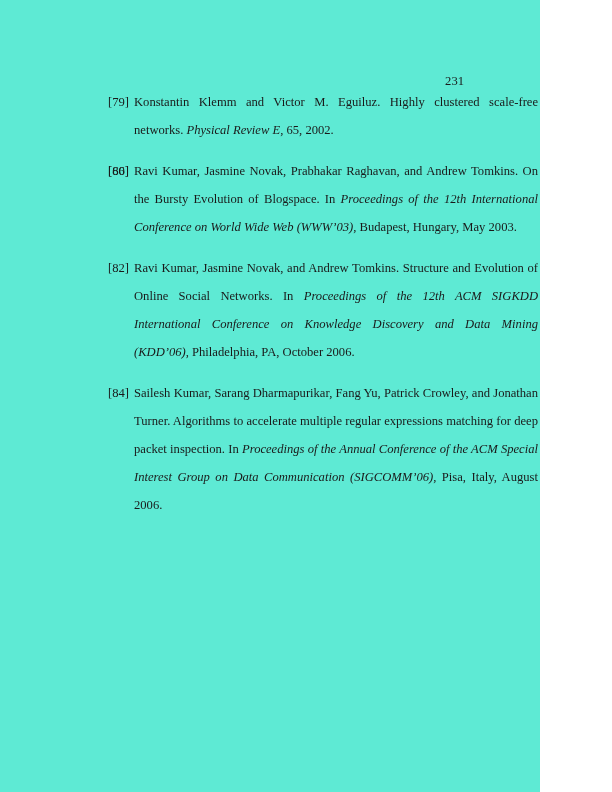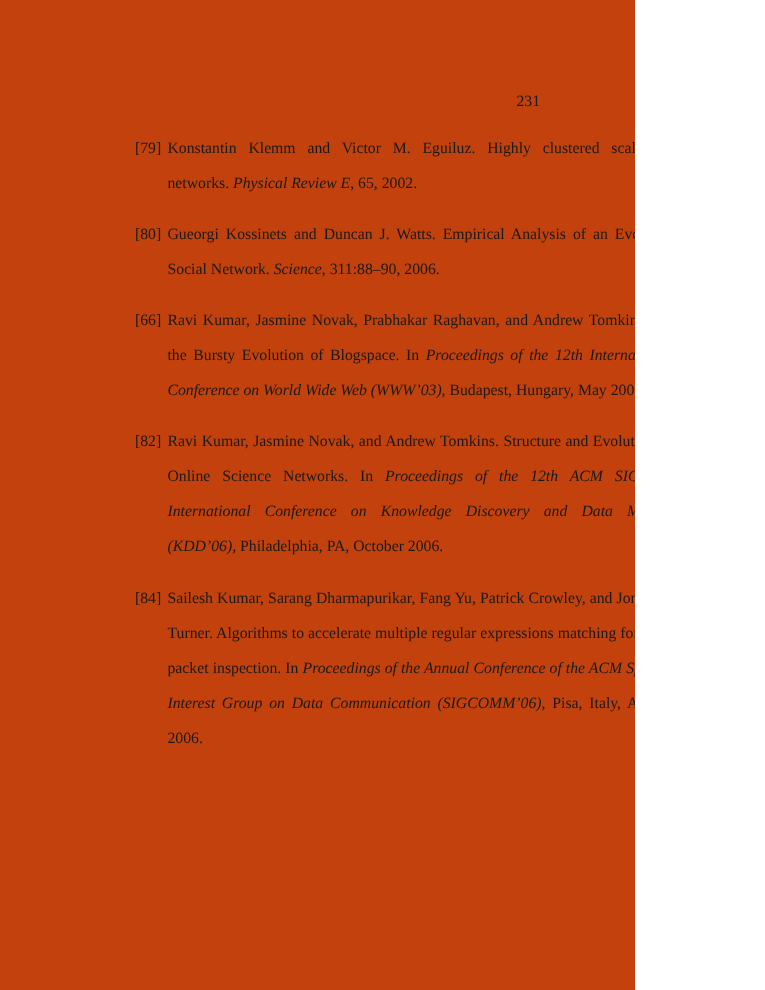--- a/index.html
+++ b/index.html
@@ -2,39 +2,38 @@
 <html><head>
 <meta charset="utf-8">
 <style>
   html, body {
     margin: 0;
     padding: 0;
     background: #ffffff;
   }
   .page {
     position: relative;
-    width: 496px;
+    width: 540px;
     height: 792px;
-    background: #c2410c;
+    background: #5eead4;
     font-family: "Liberation Serif", serif;
     font-size: 12.6px;
     color: #1a1a1a;
     overflow: hidden;
-    padding-left: 12px;
   }
   .pageno {
     position: absolute;
     top: 74px;
     right: 76px;
     line-height: 14px;
   }
   .refs {
     position: absolute;
     left: 108px;
-    top: 104px;
+    top: 88px;
     width: 430px;
   }
   .ref {
     position: relative;
     padding-left: 26px;
     text-align: justify;
     line-height: 28px;
     margin-bottom: 13px;
   }
   .ref-label {
@@ -55,31 +54,30 @@
 
   <div class="refs">
 
     <div class="ref">
       <span class="ref-label">[79]</span>
       <span class="ref-body"><span>Konstantin Klemm and Victor M. Eguiluz. Highly clustered scale-free networks. </span><i>Physical Review E</i><span>, 65, 2002.</span></span>
     </div>
 
     <div class="ref">
       <span class="ref-label">[80]</span>
-      <span class="ref-body"><span>Gueorgi Kossinets and Duncan J. Watts. Empirical Analysis of an Evolving Social Network. </span><i>Science</i><span>, 311:88–90, 2006.</span></span>
     </div>
 
     <div class="ref">
       <span class="ref-label">[66]</span>
       <span class="ref-body"><span>Ravi Kumar, Jasmine Novak, Prabhakar Raghavan, and Andrew Tomkins. On the Bursty Evolution of Blogspace. In </span><i>Proceedings of the 12th International Conference on World Wide Web (WWW’03)</i><span>, Budapest, Hungary, May 2003.</span></span>
     </div>
 
     <div class="ref">
       <span class="ref-label">[82]</span>
-      <span class="ref-body"><span>Ravi Kumar, Jasmine Novak, and Andrew Tomkins. Structure and Evolution of Online Science Networks. In </span><i>Proceedings of the 12th ACM SIGKDD International Conference on Knowledge Discovery and Data Mining (KDD’06)</i><span>, Philadelphia, PA, October 2006.</span></span>
+      <span class="ref-body"><span>Ravi Kumar, Jasmine Novak, and Andrew Tomkins. Structure and Evolution of Online Social Networks. In </span><i>Proceedings of the 12th ACM SIGKDD International Conference on Knowledge Discovery and Data Mining (KDD’06)</i><span>, Philadelphia, PA, October 2006.</span></span>
     </div>
 
 
     <div class="ref">
       <span class="ref-label">[84]</span>
       <span class="ref-body"><span>Sailesh Kumar, Sarang Dharmapurikar, Fang Yu, Patrick Crowley, and Jonathan Turner. Algorithms to accelerate multiple regular expressions matching for deep packet inspection. In </span><i>Proceedings of the Annual Conference of the ACM Special Interest Group on Data Communication (SIGCOMM’06)</i><span>, Pisa, Italy, August 2006.</span></span>
     </div>
 
   </div>
 </div>

